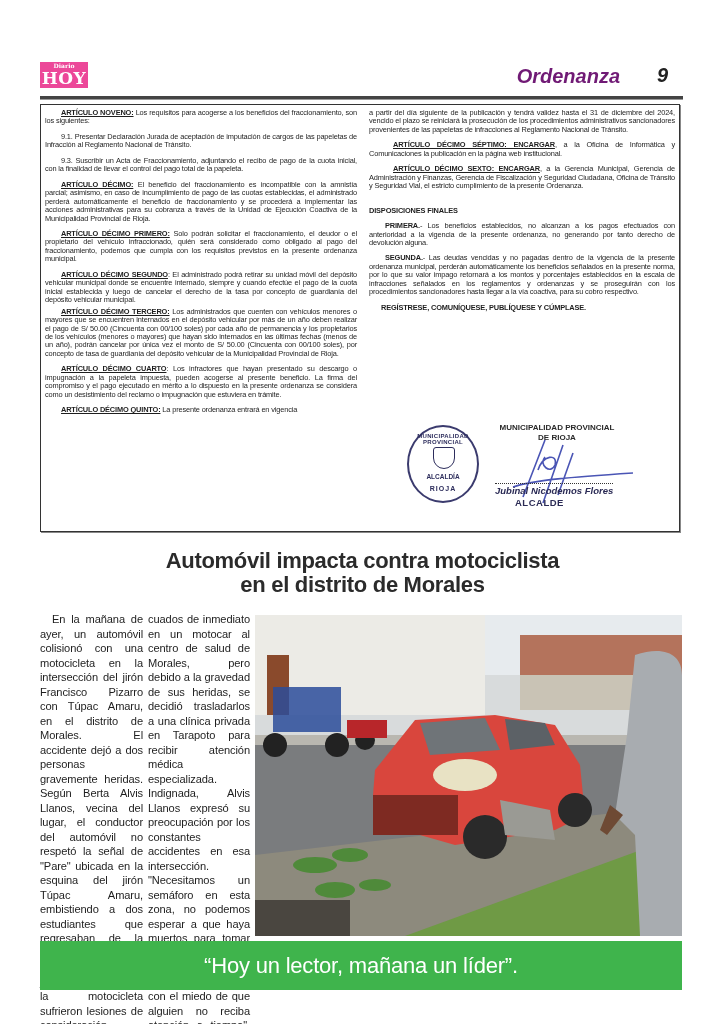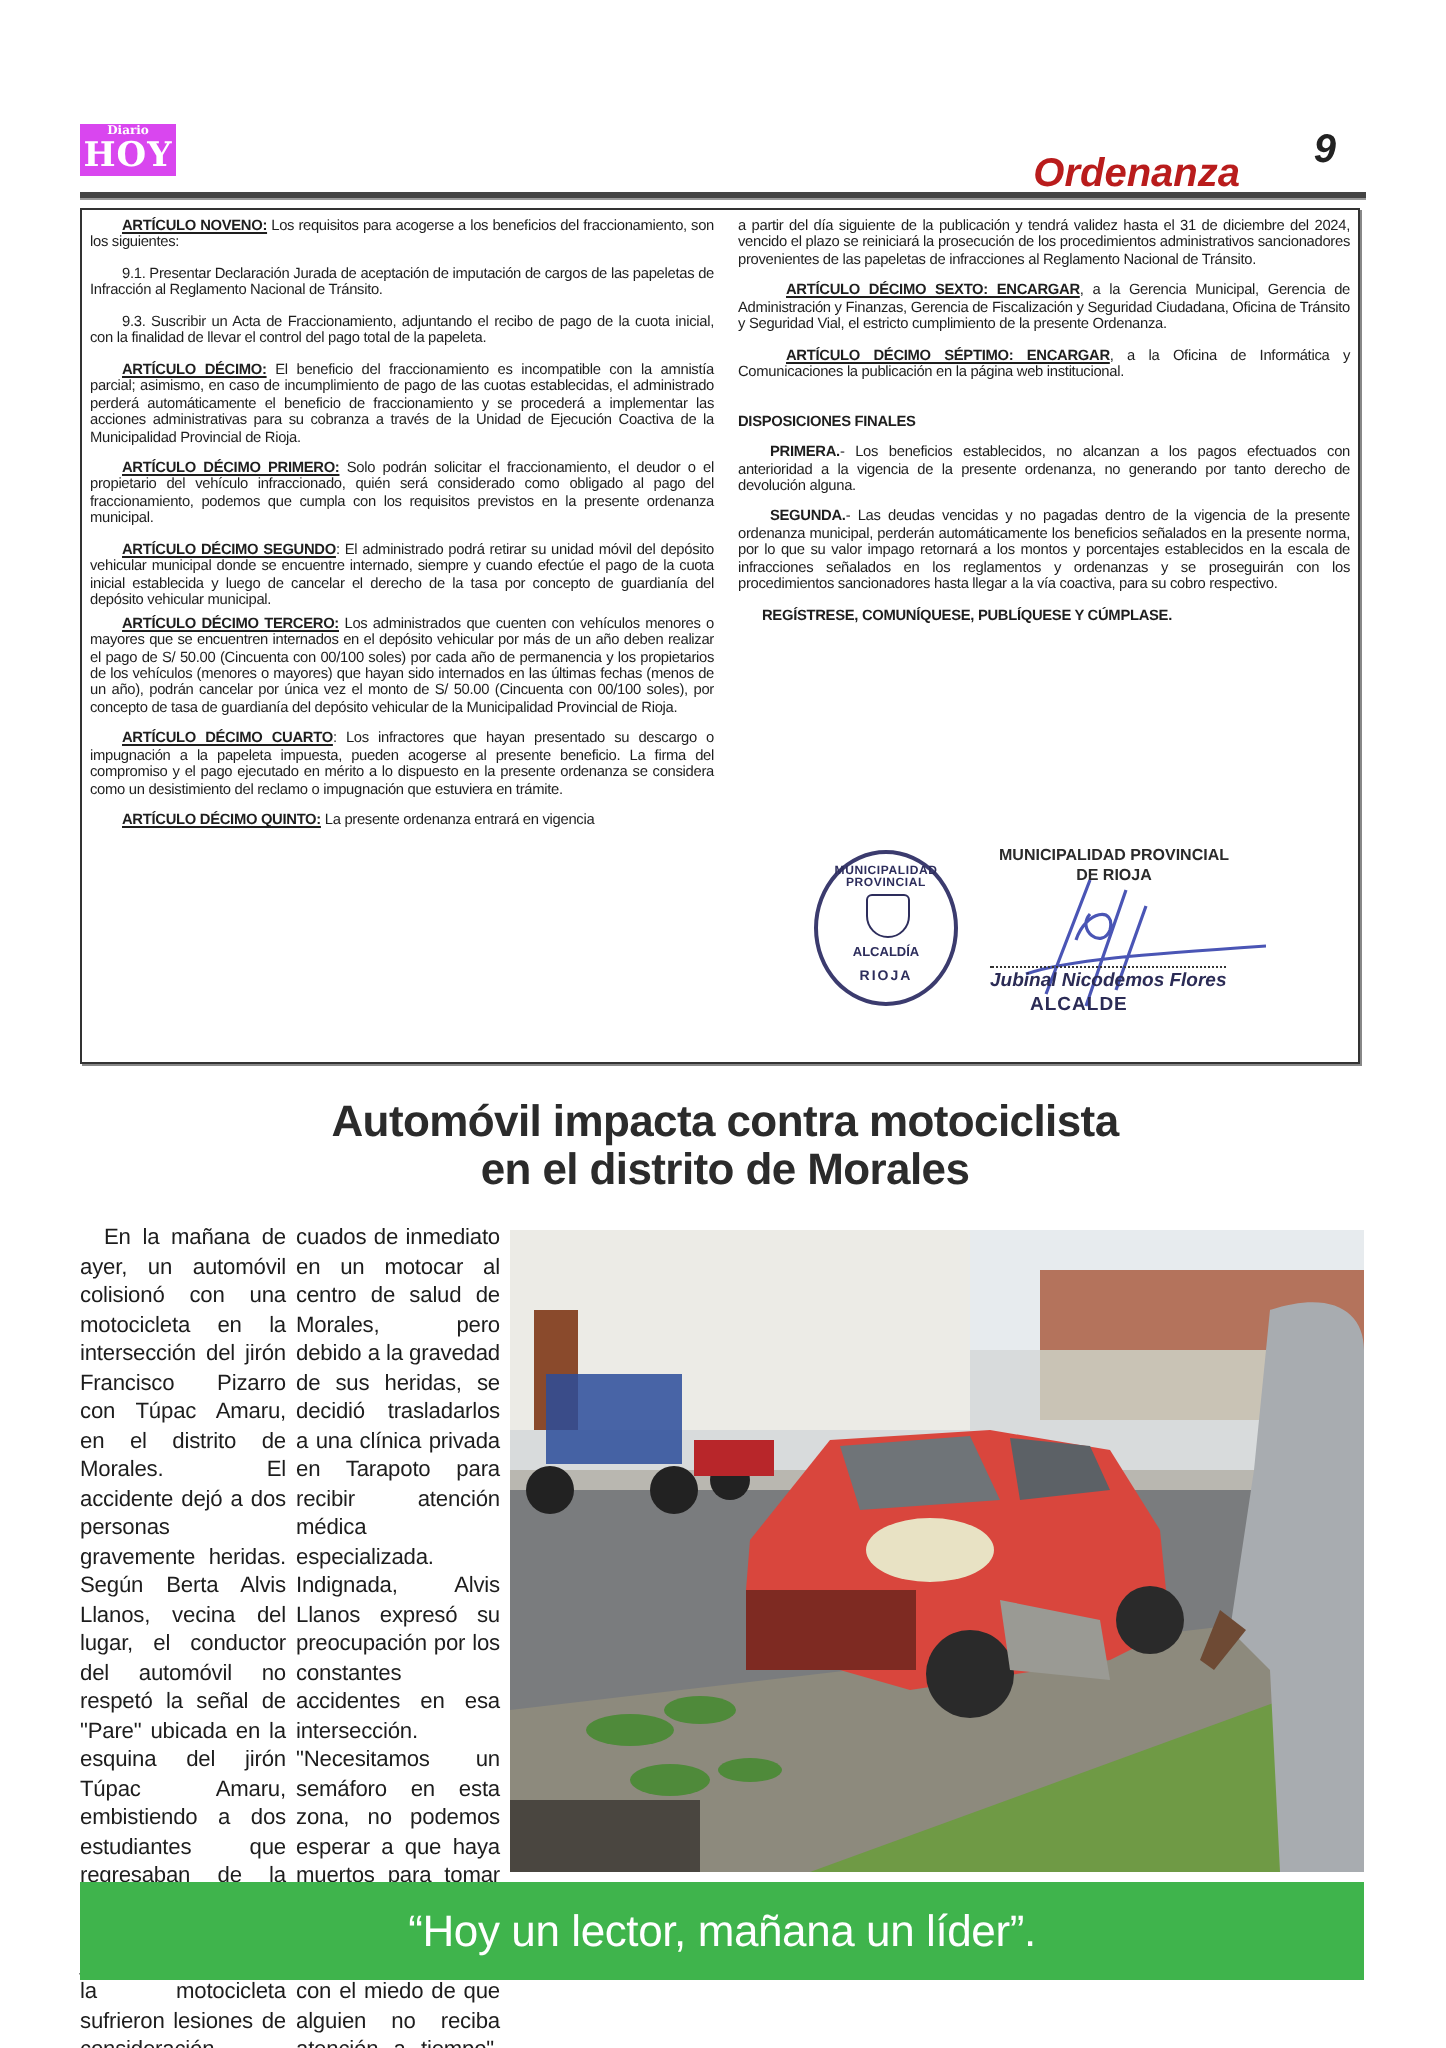--- a/index.html
+++ b/index.html
@@ -1,23 +1,23 @@
 <!DOCTYPE html>
 <html><head>
 <meta charset="utf-8">
 <style>
   html, body { margin: 0; padding: 0; background: #ffffff; }
   body { width: 723px; height: 1024px; position: relative; overflow: hidden; font-family: "Liberation Sans", sans-serif; color: #1a1a1a; }
 
   .header { position: absolute; left: 40px; top: 62px; width: 642px; height: 28px; }
-  .logo { position: absolute; left: 0; top: 0; width: 48px; height: 26px; background: #d946ef; color: #fff; text-align: center; }
+  .logo { position: absolute; left: 0; top: 0; width: 48px; height: 26px; background: #ec4899; color: #fff; text-align: center; }
   .logo .small { display: block; font-family: "DejaVu Serif", serif; font-size: 6px; font-weight: bold; line-height: 8px; }
   .logo .big { display: block; font-family: "DejaVu Serif", serif; font-size: 17px; font-weight: bold; line-height: 17px; letter-spacing: 0.5px; }
   .date { position: absolute; left: 56px; top: 5px; font-size: 15px; color: #222; letter-spacing: -0.3px; }
-  .section { position: absolute; right: 62px; top: 14px; font-size: 20px; font-weight: bold; font-style: italic; color: #b91c1c; }
+  .section { position: absolute; right: 62px; top: 3px; font-size: 20px; font-weight: bold; font-style: italic; color: #701a75; }
   .pagenum { position: absolute; right: 14px; top: 2px; font-size: 20px; font-weight: bold; font-style: italic; color: #222; }
   .header-rule { position: absolute; left: 40px; top: 96px; width: 643px; height: 3px; background: #444; border-bottom: 1px solid #999; }
 
   .ordinance { position: absolute; left: 40px; top: 104px; width: 640px; height: 428px; border: 1.5px solid #333; box-shadow: 1px 1px 0 #888; box-sizing: border-box; }
   .col { position: absolute; top: 4px; font-size: 7.4px; line-height: 8.45px; color: #1e1e1e; text-align: justify; letter-spacing: -0.15px; }
   .col.left { left: 4px; width: 312px; }
   .col.right { left: 328px; width: 306px; }
   .col p { margin: 0 0 7px 0; text-indent: 16px; }
   .col .art { font-weight: bold; text-decoration: underline; }
   .col .bold { font-weight: bold; }
@@ -69,22 +69,22 @@
     <p><span class="art">ARTÍCULO DÉCIMO:</span><span> El beneficio del fraccionamiento es incompatible con la amnistía parcial; asimismo, en caso de incumplimiento de pago de las cuotas establecidas, el administrado perderá automáticamente el beneficio de fraccionamiento y se procederá a implementar las acciones administrativas para su cobranza a través de la  Unidad de Ejecución Coactiva de la Municipalidad Provincial de Rioja.</span></p>
     <p><span class="art">ARTÍCULO DÉCIMO PRIMERO:</span><span> Solo podrán solicitar el fraccionamiento, el deudor o el propietario del vehículo infraccionado, quién será considerado como obligado al pago del fraccionamiento, podemos que cumpla con los requisitos previstos en la presente ordenanza municipal.</span></p>
     <p style="margin-bottom:3px"><span class="art">ARTÍCULO DÉCIMO SEGUNDO</span><span>: El administrado podrá retirar su unidad móvil del depósito vehicular municipal donde se encuentre internado, siempre y cuando efectúe el pago de la cuota inicial establecida y luego de cancelar el derecho de la tasa por concepto de guardianía del depósito vehicular municipal.</span></p>
     <p><span class="art">ARTÍCULO DÉCIMO TERCERO:</span><span> Los administrados que cuenten con vehículos menores o mayores que se encuentren internados en el depósito vehicular por más de un año deben realizar el pago de S/ 50.00 (Cincuenta con 00/100 soles) por cada año de permanencia y los propietarios de los vehículos (menores o mayores) que hayan sido internados en las últimas fechas (menos de un año), podrán cancelar por única vez el monto de S/ 50.00 (Cincuenta con 00/100 soles), por concepto de tasa de guardianía del depósito vehicular de la Municipalidad Provincial de Rioja.</span></p>
     <p><span class="art">ARTÍCULO DÉCIMO CUARTO</span><span>: Los infractores que hayan presentado su descargo o impugnación a la papeleta impuesta, pueden acogerse al presente beneficio. La firma del compromiso y el pago ejecutado en mérito a lo dispuesto en la presente ordenanza se considera como un desistimiento del reclamo o impugnación que estuviera en trámite.</span></p>
     <p><span class="art">ARTÍCULO DÉCIMO QUINTO:</span><span> La presente ordenanza entrará en vigencia</span></p>
   </div>
 
   <div class="col right">
     <p style="text-indent:0"><span>a partir del día siguiente de la publicación y tendrá validez hasta el 31 de diciembre del 2024, vencido el plazo se reiniciará la prosecución de los procedimientos administrativos sancionadores provenientes de las papeletas de infracciones al Reglamento Nacional de Tránsito.</span></p>
+    <p style="text-indent:24px"><span class="art">ARTÍCULO DÉCIMO SÉPTIMO: ENCARGAR</span><span>, a la Oficina de Informática y Comunicaciones la publicación en la página web institucional.</span></p>
     <p style="text-indent:24px"><span class="art">ARTÍCULO DÉCIMO SEXTO: ENCARGAR</span><span>, a la Gerencia Municipal, Gerencia de Administración y Finanzas, Gerencia de Fiscalización y Seguridad Ciudadana, Oficina de Tránsito y Seguridad Vial, el estricto cumplimiento de la presente Ordenanza.</span></p>
-    <p style="text-indent:24px"><span class="art">ARTÍCULO DÉCIMO SÉPTIMO: ENCARGAR</span><span>, a la Oficina de Informática y Comunicaciones la publicación en la página web institucional.</span></p>
     <p class="heading">DISPOSICIONES FINALES</p>
     <p><span class="bold">PRIMERA.</span><span>- Los beneficios establecidos, no alcanzan a los pagos efectuados con anterioridad a la vigencia de la presente ordenanza, no generando por tanto derecho de devolución alguna.</span></p>
     <p><span class="bold">SEGUNDA.</span><span>- Las deudas vencidas y no pagadas dentro de la vigencia de la presente ordenanza municipal, perderán automáticamente los beneficios señalados en la presente norma, por lo que su valor impago retornará a los montos y porcentajes establecidos en la escala de infracciones señalados en los reglamentos y ordenanzas y se proseguirán con los procedimientos sancionadores hasta llegar a la vía coactiva, para su cobro respectivo.</span></p>
     <p class="closing">REGÍSTRESE, COMUNÍQUESE, PUBLÍQUESE Y CÚMPLASE.</p>
   </div>
 
   <div class="signature">
     <div class="seal">
       <span class="ring">MUNICIPALIDAD PROVINCIAL</span>
       <span class="coat"></span>

